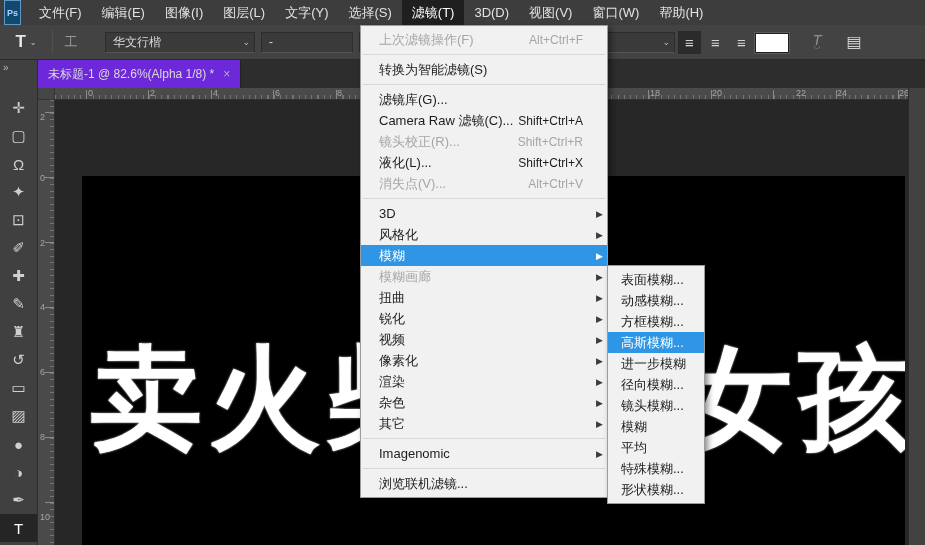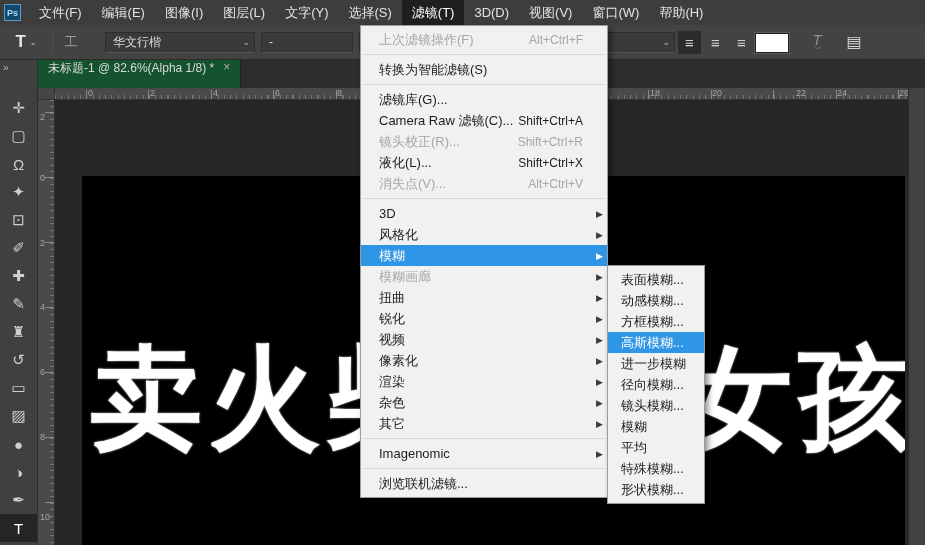--- a/index.html
+++ b/index.html
@@ -3,21 +3,21 @@
 <meta charset="utf-8">
 <style>
   * { margin:0; padding:0; box-sizing:border-box; }
   html,body { width:925px; height:545px; overflow:hidden; background:#272727;
     font-family:"Liberation Sans","DejaVu Sans",sans-serif; }
   #stage { position:relative; width:925px; height:545px; }
 
   
   #menubar { position:absolute; left:0; top:0; width:925px; height:25px;
     background:#3d3d3d; display:flex; align-items:center; z-index:5; }
-  #ps-logo { width:17px; height:17px; margin:0 8px 0 4px; background:#14496e;
+  #ps-logo { width:17px; height:25px; margin:0 8px 0 4px; background:#14496e;
     border:1px solid #5d9ac9; color:#a8d6ff; font-size:9px; font-weight:bold;
     display:flex; align-items:center; justify-content:center; }
   .mb-item { height:25px; line-height:25px; padding:0 10px; color:#e2e2e2;
     font-size:13px; white-space:nowrap; cursor:default; }
   .mb-item.active { background:#1f1f1f; color:#fff; }
 
   
   #optionsbar { position:absolute; left:0; top:25px; width:925px; height:35px;
     background:#434343; border-bottom:1px solid #2a2a2a; display:flex;
     align-items:center; z-index:4; }
@@ -52,22 +52,22 @@
     background:#404040; border-right:1px solid #2c2c2c; }
   #tools-collapse { height:16px; color:#b8b8b8; font-size:10px; padding:2px 0 0 3px; }
   #tools { display:flex; flex-direction:column; margin-top:18px; }
   .tool { height:28px; display:flex; align-items:center; justify-content:center;
     color:#cfcfcf; font-size:15px; }
   .tool.selected { background:#252525; color:#ffffff; }
 
   
   #tabbar { position:absolute; left:38px; top:60px; width:887px; height:28px;
     background:#2d2d2d; display:flex; align-items:flex-end; }
-  #doc-tab { height:28px; background:#14532d; color:#dadada; font-size:12px;
-    display:flex; padding:0 10px; gap:9px; border-right:1px solid #222; }
+  #doc-tab { height:28px; background:#6d28d9; color:#dadada; font-size:12px;
+    display:flex; align-items:center; padding:0 10px; gap:9px; border-right:1px solid #222; }
   #doc-tab .close { color:#b0b0b0; font-size:12px; }
 
   
   #ruler-corner { position:absolute; left:38px; top:88px; width:17px; height:12px;
     background:#454545; border-right:1px solid #333; border-bottom:1px solid #333; }
   #hruler { position:absolute; left:55px; top:88px; width:870px; height:12px;
     background:#4a4a4a; border-bottom:1px solid #303030; overflow:hidden; }
   #hruler .minor { position:absolute; left:0; right:0; bottom:0; height:4px;
     background:repeating-linear-gradient(to right,#747474 0 1px,transparent 1px 6.25px); }
   #hruler .major { position:absolute; left:31px; right:0; bottom:0; height:9px;

